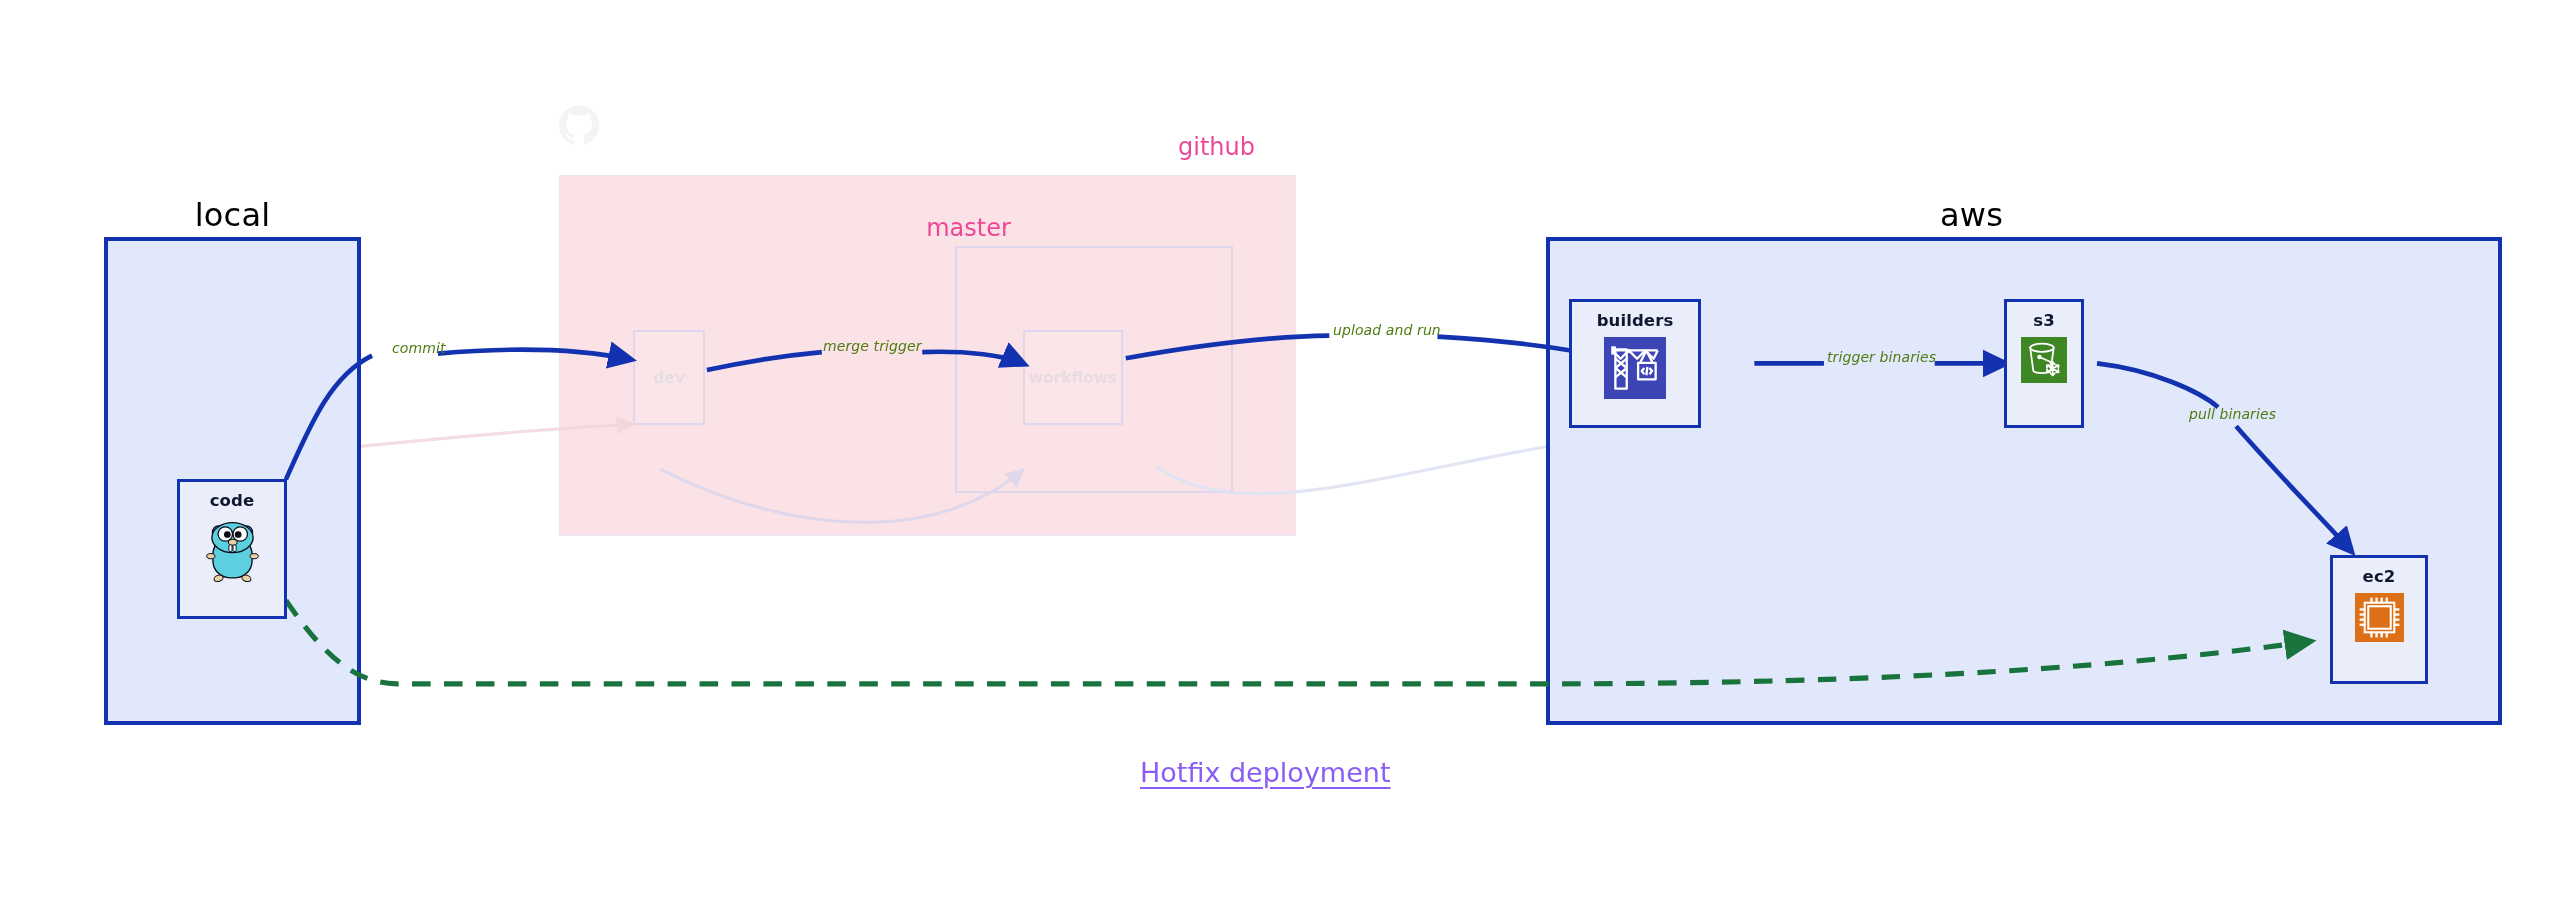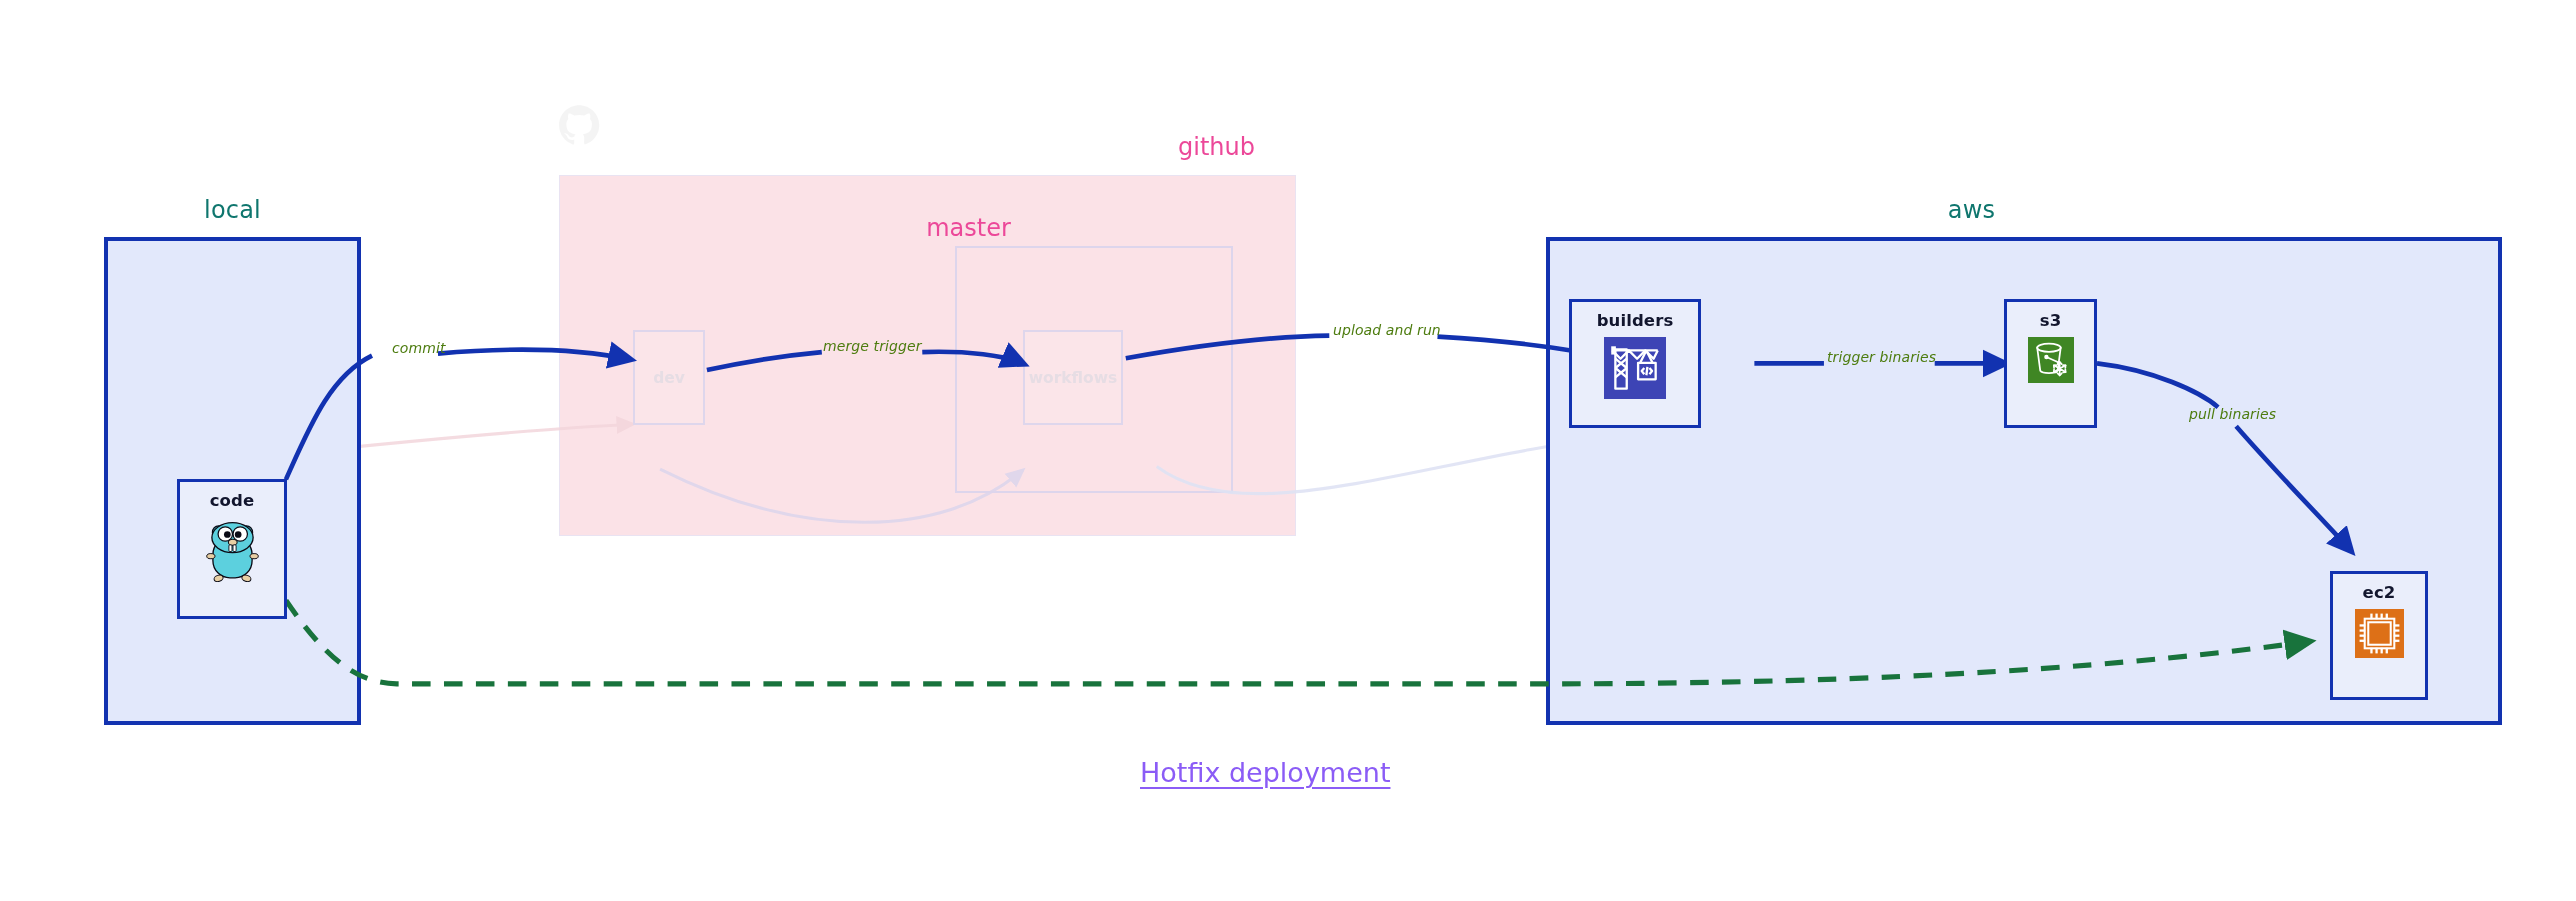--- a/index.html
+++ b/index.html
@@ -3,21 +3,21 @@
 <meta charset="utf-8">
 <style>
   html,body{margin:0;padding:0;background:#ffffff;}
   body{width:2604px;height:902px;overflow:hidden;
        font-family:"DejaVu Sans","Liberation Sans",sans-serif;}
   #stage{position:relative;width:2604px;height:902px;background:#fff;}
 
   
   .container{position:absolute;box-sizing:border-box;}
   .cont-blue{background:#e2e8fb;border:4.6px solid #1232b0;}
-  .cont-title{position:absolute;font-size:24px;color:#0f766e;
+  .cont-title{position:absolute;font-size:32px;color:#000000;
               font-weight:400;letter-spacing:0.2px;white-space:nowrap;
               text-align:center;}
 
   
   .cont-pink{background:#fbe2e7;border:1.5px solid #e9e3f2;}
   .cont-pink-inner{background:transparent;border:2.1px solid #ddd5ec;}
   .ghost-title{position:absolute;font-size:24px;color:#ec4899;
                white-space:nowrap;text-align:center;}
 
   
@@ -179,21 +179,21 @@
 
           <path d="M82 26 L70 50 M82 26 L94 50"></path>
 
           <rect x="66" y="50" width="34" height="32"></rect>
           <path d="M78 60 L73 66 L78 72 M88 60 L93 66 L88 72 M84 58 L82 74"></path>
         </g>
       </svg>
     </span>
   </div>
 
-  <div class="node" style="left:2004px;top:299px;width:93px;height:129px;">
+  <div class="node" style="left:2004px;top:299px;width:80px;height:129px;">
     <span class="node-label">s3</span>
     <span class="node-icon">
       <svg width="46" height="46" viewBox="0 0 90 90">
         <rect x="0" y="0" width="90" height="90" fill="#3f8624"></rect>
         <g stroke="#fff" stroke-width="3.4" fill="none" stroke-linecap="round">
           <ellipse cx="41" cy="21" rx="23" ry="8"></ellipse>
           <path d="M18 21 L24 66 C28 72 54 72 58 66 L64 21"></path>
           <path d="M36 39 L58 49"></path>
           <circle cx="36" cy="39" r="2.6" fill="#fff"></circle>
           <path d="M54 45 L62 53 L58 53 Z" fill="#fff" stroke="none"></path>
@@ -202,21 +202,21 @@
             <path d="M0 -13 L0 13 M-11.5 -6.5 L11.5 6.5 M-11.5 6.5 L11.5 -6.5"></path>
             <path d="M-4 -9 L0 -13 L4 -9 M-4 9 L0 13 L4 9"></path>
             <path d="M-11.5 -6.5 L-11 -1.5 M-11.5 -6.5 L-6.5 -7 M11.5 6.5 L11 1.5 M11.5 6.5 L6.5 7"></path>
             <path d="M-11.5 6.5 L-11 1.5 M-11.5 6.5 L-6.5 7 M11.5 -6.5 L11 -1.5 M11.5 -6.5 L6.5 -7"></path>
           </g>
         </g>
       </svg>
     </span>
   </div>
 
-  <div class="node" style="left:2330px;top:571px;width:98px;height:129px;">
+  <div class="node" style="left:2330px;top:555px;width:98px;height:129px;">
     <span class="node-label">ec2</span>
     <span class="node-icon">
       <svg width="49" height="49" viewBox="0 0 96 96">
         <rect x="0" y="0" width="96" height="96" fill="#dd7017"></rect>
         <g stroke="#fff" stroke-width="4" fill="none">
           <rect x="26" y="26" width="44" height="44"></rect>
           <rect x="19" y="19" width="58" height="58"></rect>
         </g>
         <g fill="#fff">
           <rect x="30" y="9" width="4.5" height="11"></rect>

